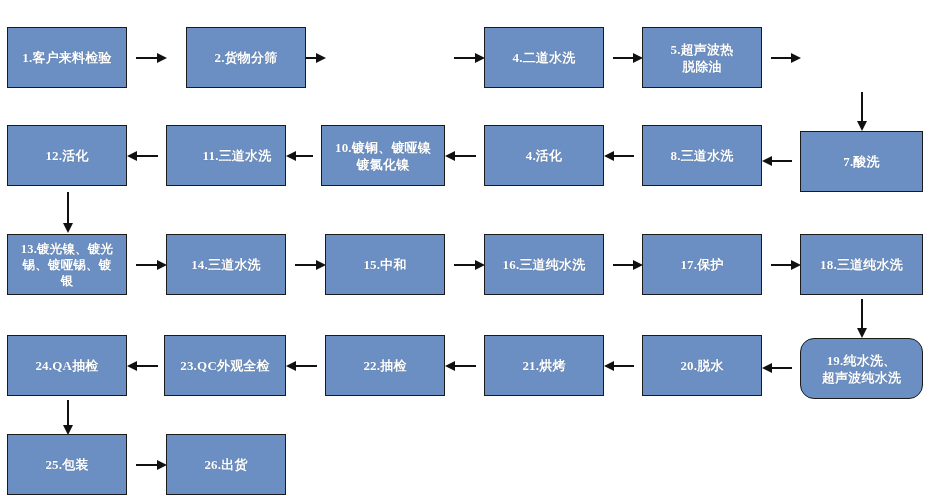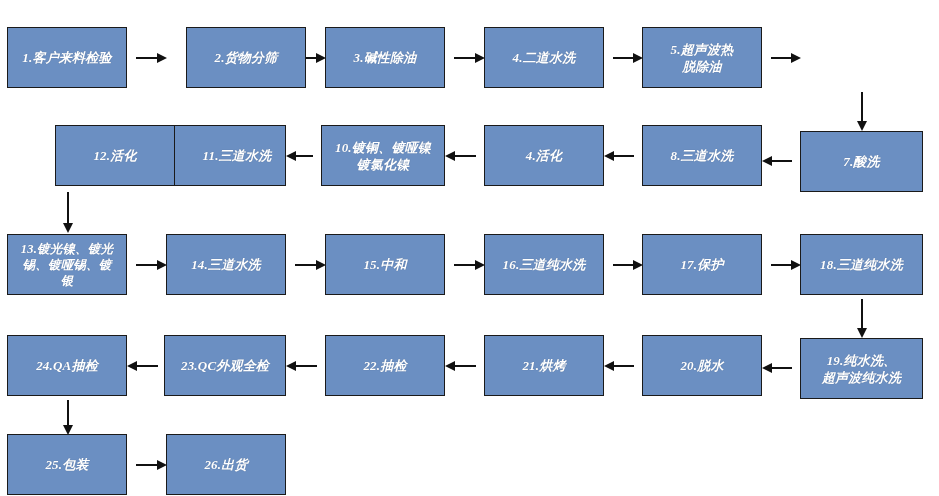--- a/index.html
+++ b/index.html
@@ -2,21 +2,21 @@
 <html><head>
 <meta charset="utf-8">
 <style>
   html,body{margin:0;padding:0;}
   body{
     width:939px;height:496px;
     background:#ffffff;
     font-family:"Liberation Serif","DejaVu Serif",serif;
     overflow:hidden;
   }
-  #canvas{position:relative;width:939px;height:496px;font-style:italic;}
+  #canvas{position:relative;width:939px;height:496px;}
 
   .node{
     position:absolute;
     box-sizing:border-box;
     background:#6b8fc2;
     border:1.5px solid #1a1a1a;
     color:#ffffff;
     font-weight:bold;
     font-size:13px;
     line-height:17px;
@@ -136,40 +136,39 @@
       <span class="head"></span>
     </div>
     <div class="arrow-v" style="left: 67px; top: 400px; height: 26px;">
       <span class="head"></span>
     </div>
     <div class="arrow-h right" style="left: 136px; top: 464px; width: 22px;">
       <span class="head"></span>
     </div>
     <div class="node" style="left: 7px; top: 27px; width: 120px; height: 61px;">1.客户来料检验</div>
     <div class="node" style="left: 166px; top: 27px; width: 120px; height: 61px; margin-left: 20px;">2.货物分筛</div>
-    <div class="node" style="left: 325px; top: 27px; width: 120px; height: 61px;">3.碱性除油</div>
     <div class="node" style="left: 484px; top: 27px; width: 120px; height: 61px;">4.二道水洗</div>
     <div class="node" style="left: 642px; top: 27px; width: 120px; height: 61px; text-align: center;">5.超声波热
 脱除油</div>
     <div class="node" style="left: 800px; top: 131px; width: 123px; height: 61px;">7.酸洗</div>
     <div class="node" style="left: 642px; top: 125px; width: 120px; height: 61px;">8.三道水洗</div>
     <div class="node" style="left: 484px; top: 125px; width: 120px; height: 61px;">4.活化</div>
     <div class="node" style="left: 321px; top: 125px; width: 124px; height: 61px;">10.镀铜、镀哑镍
 镀氯化镍</div>
     <div class="node" style="left: 166px; top: 125px; width: 120px; height: 61px; padding-left: 27px;">11.三道水洗</div>
-    <div class="node" style="left: 7px; top: 125px; width: 120px; height: 61px; margin-left: 48px;">12.活化</div>
+    <div class="node" style="left: 7px; top: 125px; width: 120px; height: 61px;">12.活化</div>
     <div class="node small" style="left: 7px; top: 234px; width: 120px; height: 61px;">13.镀光镍、镀光
 锡、镀哑锡、镀
 银</div>
     <div class="node" style="left: 166px; top: 234px; width: 120px; height: 61px;">14.三道水洗</div>
     <div class="node" style="left: 325px; top: 234px; width: 120px; height: 61px;">15.中和</div>
     <div class="node" style="left: 484px; top: 234px; width: 120px; height: 61px;">16.三道纯水洗</div>
     <div class="node" style="left: 642px; top: 234px; width: 120px; height: 61px;">17.保护</div>
     <div class="node" style="left: 800px; top: 234px; width: 123px; height: 61px;">18.三道纯水洗</div>
-    <div class="node" style="left: 800px; top: 338px; width: 123px; height: 61px;">19.纯水洗、
+    <div class="node" style="left: 800px; top: 338px; width: 123px; height: 61px; border-radius: 14px;">19.纯水洗、
 超声波纯水洗</div>
     <div class="node" style="left: 642px; top: 335px; width: 120px; height: 61px;">20.脱水</div>
     <div class="node" style="left: 484px; top: 335px; width: 120px; height: 61px;">21.烘烤</div>
     <div class="node" style="left: 325px; top: 335px; width: 120px; height: 61px;">22.抽检</div>
     <div class="node" style="left: 164px; top: 335px; width: 122px; height: 61px;">23.QC外观全检</div>
     <div class="node" style="left: 7px; top: 335px; width: 120px; height: 61px;">24.QA抽检</div>
     <div class="node" style="left: 7px; top: 434px; width: 120px; height: 61px;">25.包装</div>
     <div class="node" style="left: 166px; top: 434px; width: 120px; height: 61px;">26.出货</div>
   </div>
 

